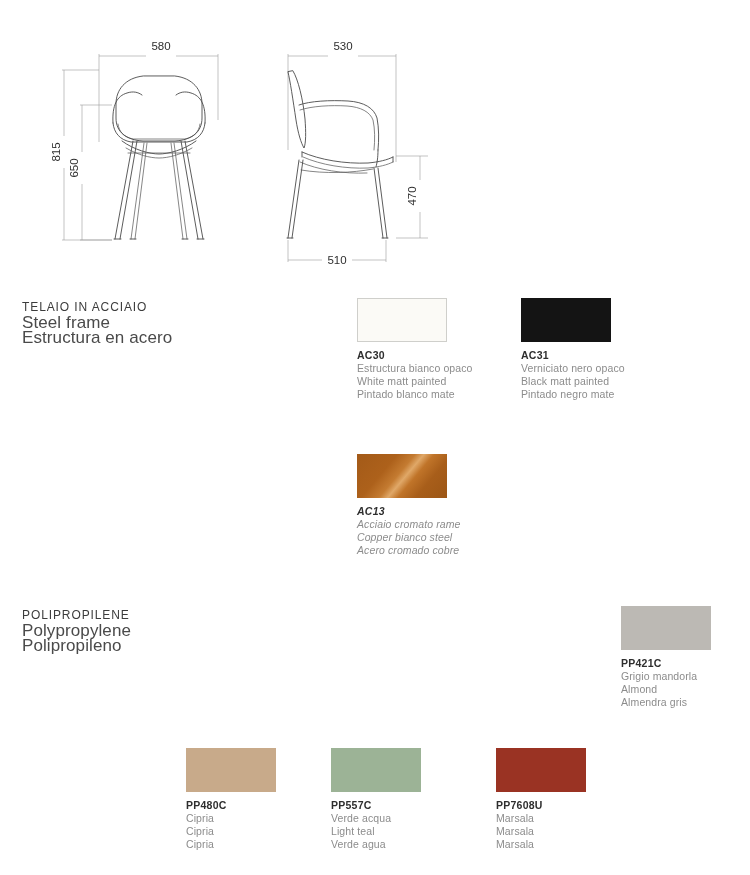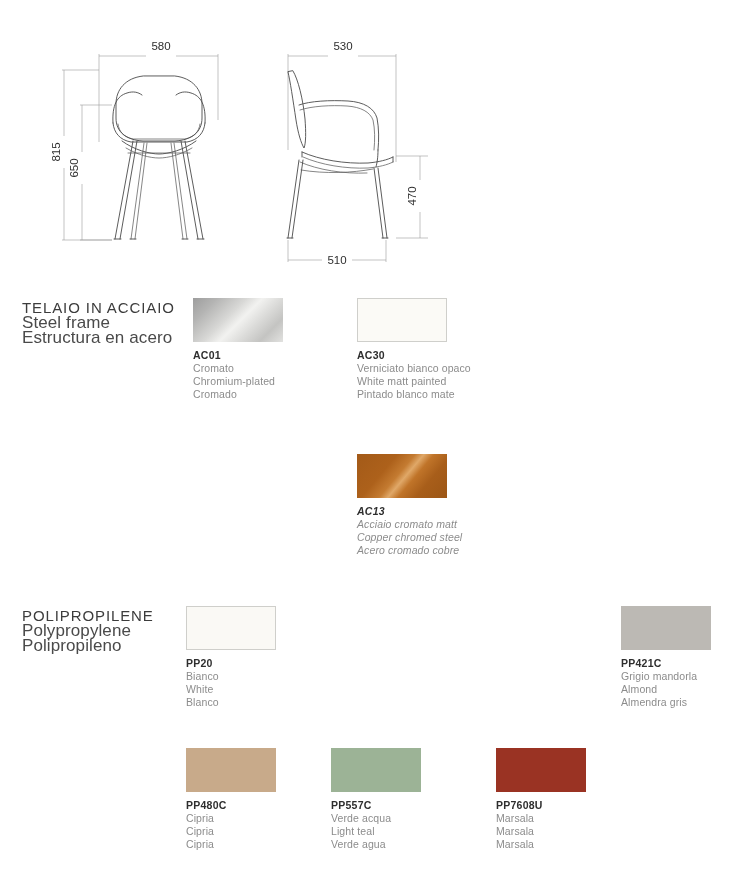--- a/index.html
+++ b/index.html
@@ -32,21 +32,21 @@
   .section-poly  { top: 604px; }
 
   .section-heading {
     position: absolute;
     left: 22px;
     top: 4px;
     width: 160px;
     line-height: 15px;
   }
   .heading-primary {
-    font-size: 15px;
+    font-size: 12px;
     letter-spacing: 0.9px;
     color: #3c3c3c;
     white-space: nowrap;
   }
   .heading-secondary,
   .heading-tertiary {
     font-size: 17px;
     color: #4a4a4a;
     letter-spacing: 0.1px;
     white-space: nowrap;
@@ -230,65 +230,58 @@
 </div>
 
 <div class="section section-steel">
   <div class="section-heading">
     <div class="heading-primary">TELAIO IN ACCIAIO</div>
     <div class="heading-secondary">Steel frame</div>
     <div class="heading-tertiary">Estructura en acero</div>
   </div>
 
   <div class="swatch-row" style="top:2px;">
-    <div class="swatch-cell" style="left:193px;">
-      <div class="swatch-chip fill-ac01"></div>
-      <div class="swatch-code">AC01</div>
-      <div class="swatch-desc">Cromato</div>
-      <div class="swatch-desc">Chromium-plated</div>
-      <div class="swatch-desc">Cromado</div>
-    </div>
 
     <div class="swatch-cell" style="left:357px;">
       <div class="swatch-chip fill-ac30 bordered"></div>
       <div class="swatch-code">AC30</div>
-      <div class="swatch-desc">Verniciato bianco opaco</div>
+      <div class="swatch-desc">Estructura bianco opaco</div>
       <div class="swatch-desc">White matt painted</div>
       <div class="swatch-desc">Pintado blanco mate</div>
     </div>
 
+    <div class="swatch-cell" style="left:521px;">
+      <div class="swatch-chip fill-ac31"></div>
+      <div class="swatch-code">AC31</div>
+      <div class="swatch-desc">Verniciato nero opaco</div>
+      <div class="swatch-desc">Black matt painted</div>
+      <div class="swatch-desc">Pintado negro mate</div>
+    </div>
   </div>
 
   <div class="swatch-row" style="top:158px;">
 
     <div class="swatch-cell" style="left:357px;font-style:italic;">
       <div class="swatch-chip fill-ac13"></div>
       <div class="swatch-code">AC13</div>
-      <div class="swatch-desc">Acciaio cromato matt</div>
-      <div class="swatch-desc">Copper chromed steel</div>
+      <div class="swatch-desc">Acciaio cromato rame</div>
+      <div class="swatch-desc">Copper bianco steel</div>
       <div class="swatch-desc">Acero cromado cobre</div>
     </div>
   </div>
 </div>
 
 <div class="section section-poly">
   <div class="section-heading">
     <div class="heading-primary">POLIPROPILENE</div>
     <div class="heading-secondary">Polypropylene</div>
     <div class="heading-tertiary">Polipropileno</div>
   </div>
 
   <div class="swatch-row" style="top:2px;">
-    <div class="swatch-cell" style="left:186px;">
-      <div class="swatch-chip fill-pp20 bordered"></div>
-      <div class="swatch-code">PP20</div>
-      <div class="swatch-desc">Bianco</div>
-      <div class="swatch-desc">White</div>
-      <div class="swatch-desc">Blanco</div>
-    </div>
 
 
 
     <div class="swatch-cell" style="left:621px;">
       <div class="swatch-chip fill-pp421c"></div>
       <div class="swatch-code">PP421C</div>
       <div class="swatch-desc">Grigio mandorla</div>
       <div class="swatch-desc">Almond</div>
       <div class="swatch-desc">Almendra gris</div>
     </div>

